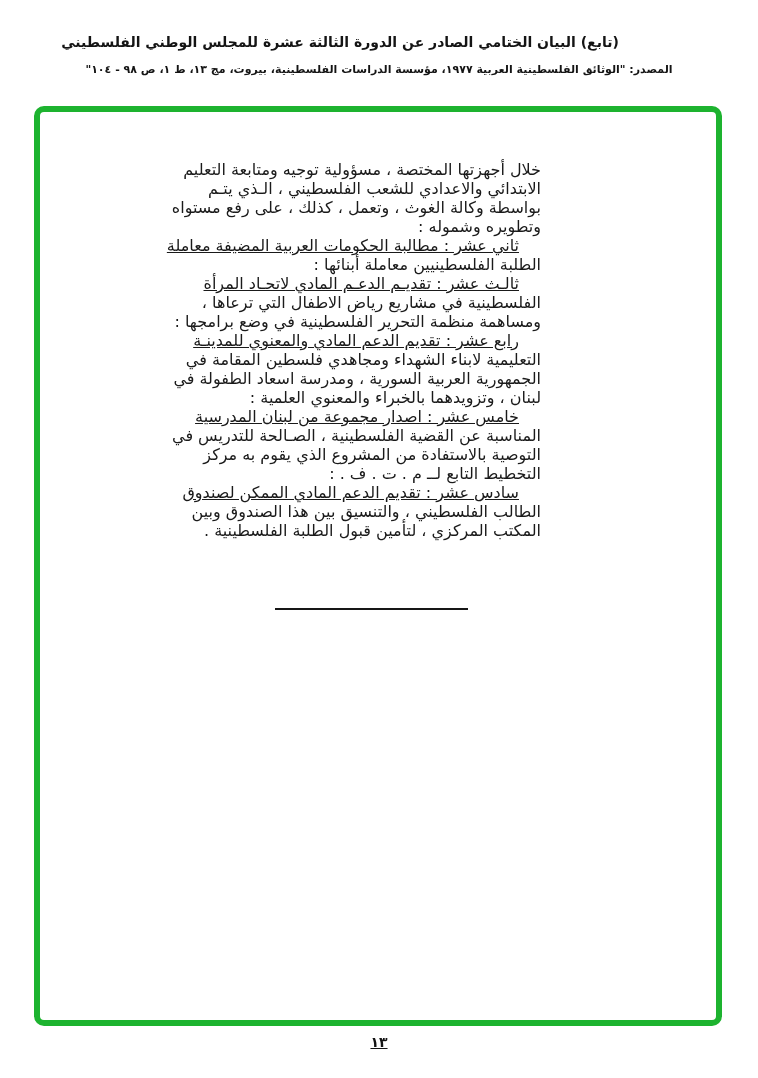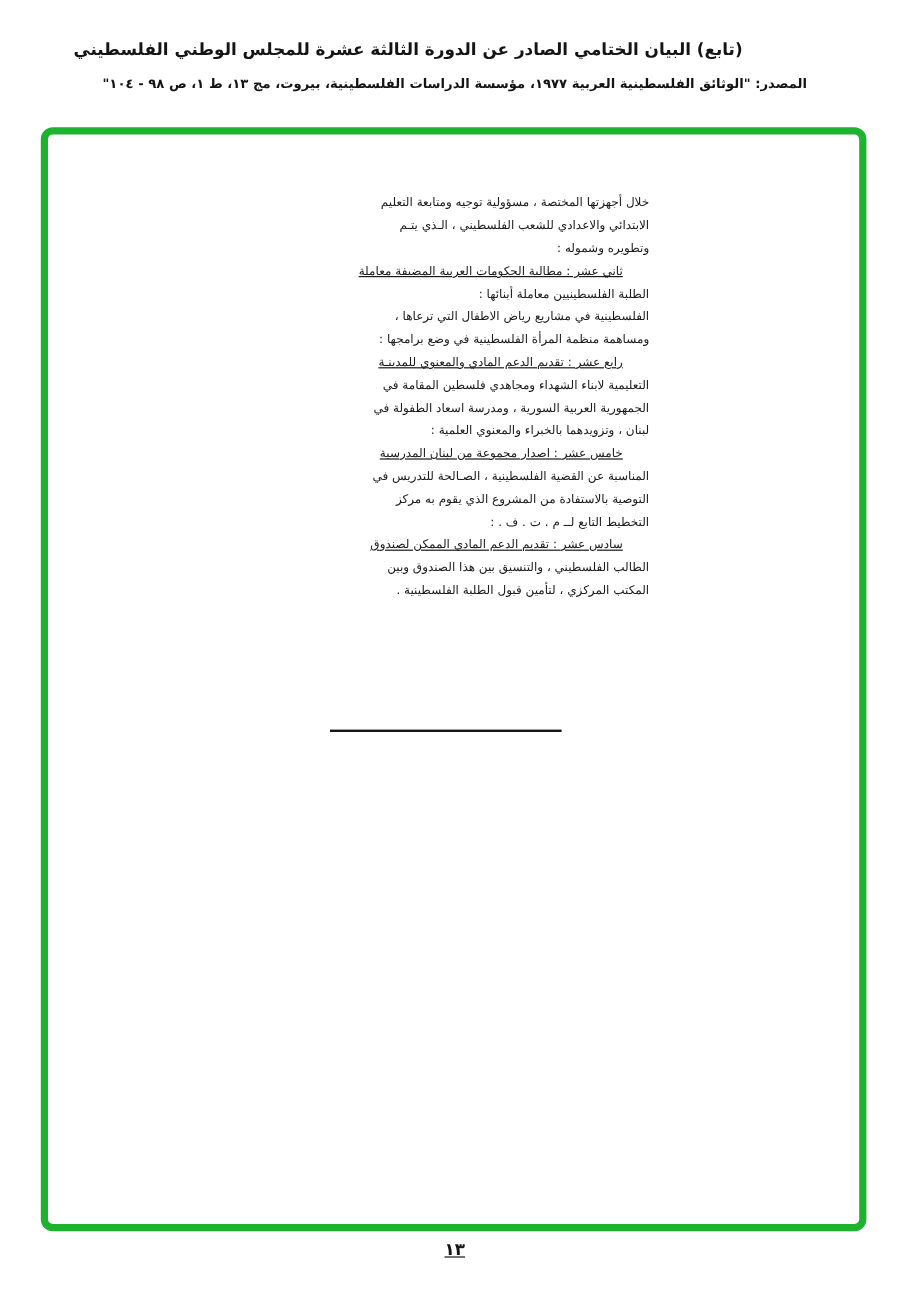--- a/index.html
+++ b/index.html
@@ -54,21 +54,21 @@
   .body-text {
     position: absolute;
     left: 215px;
     top: 160px;
     width: 326px;
     direction: rtl;
   }
   .body-line {
     height: 19px;
     line-height: 19px;
-    font-size: 10px;
+    font-size: 16px;
     text-align: right;
     white-space: nowrap;
     color: #1a1a1a;
   }
   .body-line.ind {
     padding-right: 22px;
     text-decoration: underline;
   }
   .separator {
     position: absolute;
@@ -98,25 +98,27 @@
 
   <div class="hdr-title">(تابع) البيان الختامي الصادر عن الدورة الثالثة عشرة للمجلس الوطني الفلسطيني</div>
 
   <div class="hdr-source">المصدر: "الوثائق الفلسطينية العربية ١٩٧٧، مؤسسة الدراسات الفلسطينية، بيروت، مج ١٣، ط ١، ص ٩٨ - ١٠٤"</div>
 
   <div class="frame" style="border-color: rgb(29, 179, 47);"></div>
 
   <div class="body-text">
       <div class="body-line">خلال أجهزتها المختصة ، مسؤولية توجيه ومتابعة التعليم</div>
       <div class="body-line">الابتدائي والاعدادي للشعب الفلسطيني ، الـذي يتـم</div>
+      <div class="body-line">بواسطة وكالة الغوث ، وتعمل ، كذلك ، على رفع مستواه</div>
       <div class="body-line">وتطويره وشموله :</div>
       <div class="body-line ind">ثاني عشر :  مطالبة الحكومات العربية المضيفة معاملة</div>
       <div class="body-line">الطلبة الفلسطينيين معاملة أبنائها :</div>
+      <div class="body-line ind">ثالـث عشر : تقديـم الدعـم المادي لاتحـاد المرأة</div>
       <div class="body-line">الفلسطينية في مشاريع رياض الاطفال التي ترعاها ،</div>
-      <div class="body-line">ومساهمة منظمة المرأة الفلسطينية في وضع برامجها :</div>
+      <div class="body-line">ومساهمة منظمة التحرير الفلسطينية في وضع برامجها :</div>
       <div class="body-line ind">رابع عشر : تقديم الدعم المادي والمعنوي للمدينـة</div>
       <div class="body-line">التعليمية لابناء الشهداء ومجاهدي فلسطين المقامة في</div>
       <div class="body-line">الجمهورية العربية السورية ، ومدرسة اسعاد الطفولة في</div>
       <div class="body-line">لبنان ، وتزويدهما بالخبراء والمعنوي العلمية :</div>
       <div class="body-line ind">خامس عشر :  اصدار مجموعة من لبنان المدرسية</div>
       <div class="body-line">المناسبة عن القضية الفلسطينية ، الصـالحة للتدريس في</div>
       <div class="body-line">التوصية بالاستفادة من المشروع الذي يقوم به مركز</div>
       <div class="body-line">التخطيط التابع لــ م . ت . ف . :</div>
       <div class="body-line ind">سادس عشر : تقديم الدعم المادي الممكن لصندوق</div>
       <div class="body-line">الطالب الفلسطيني ، والتنسيق بين هذا الصندوق وبين</div>

